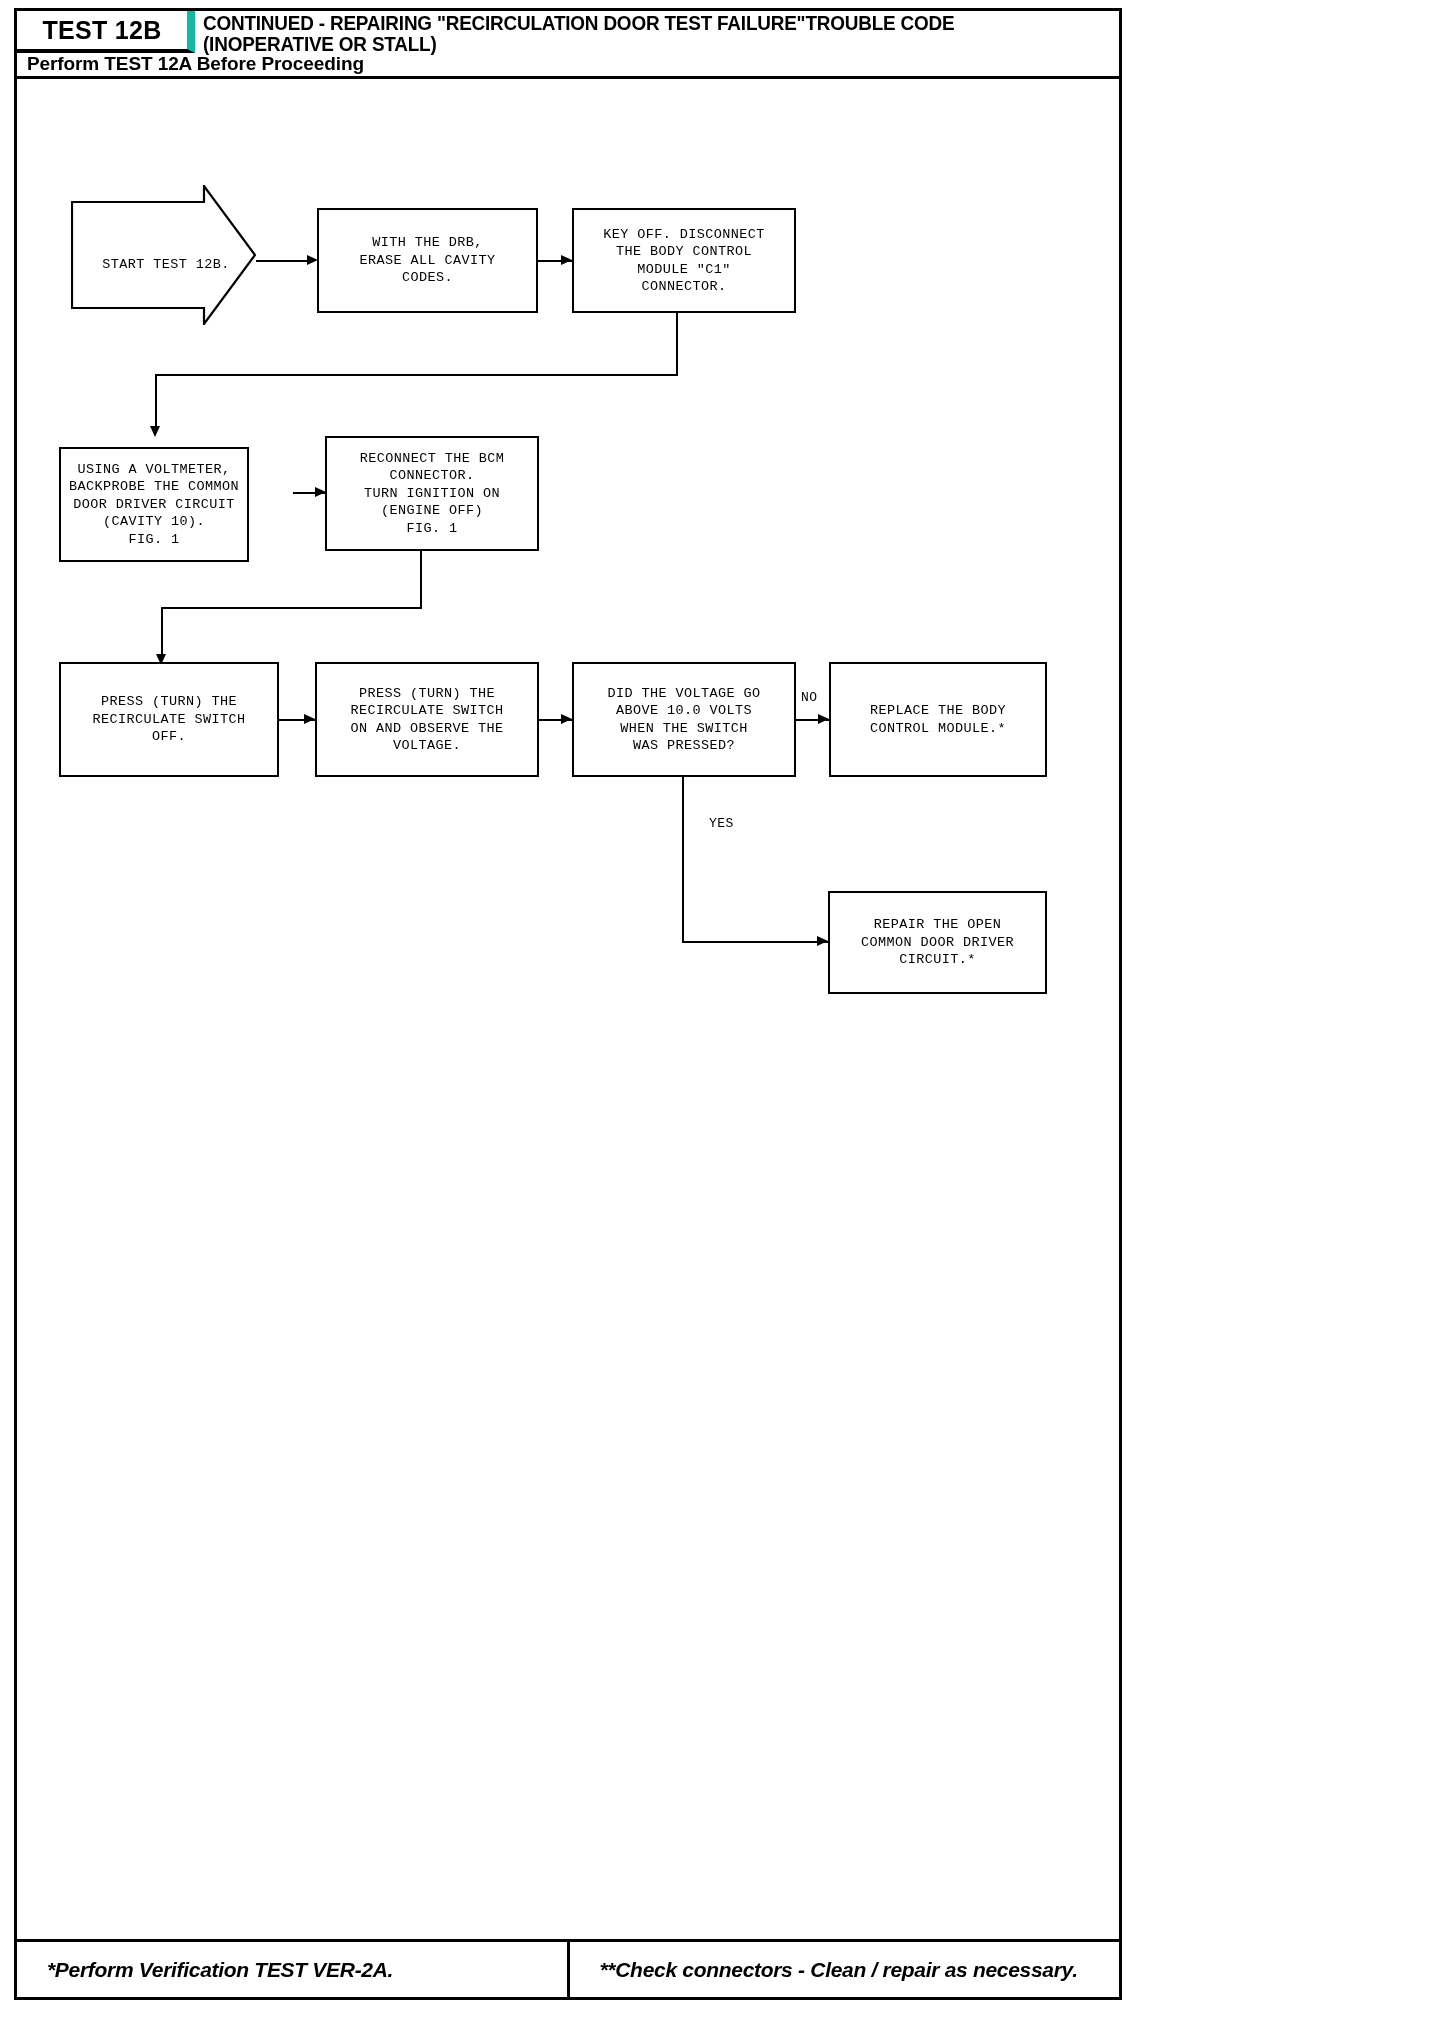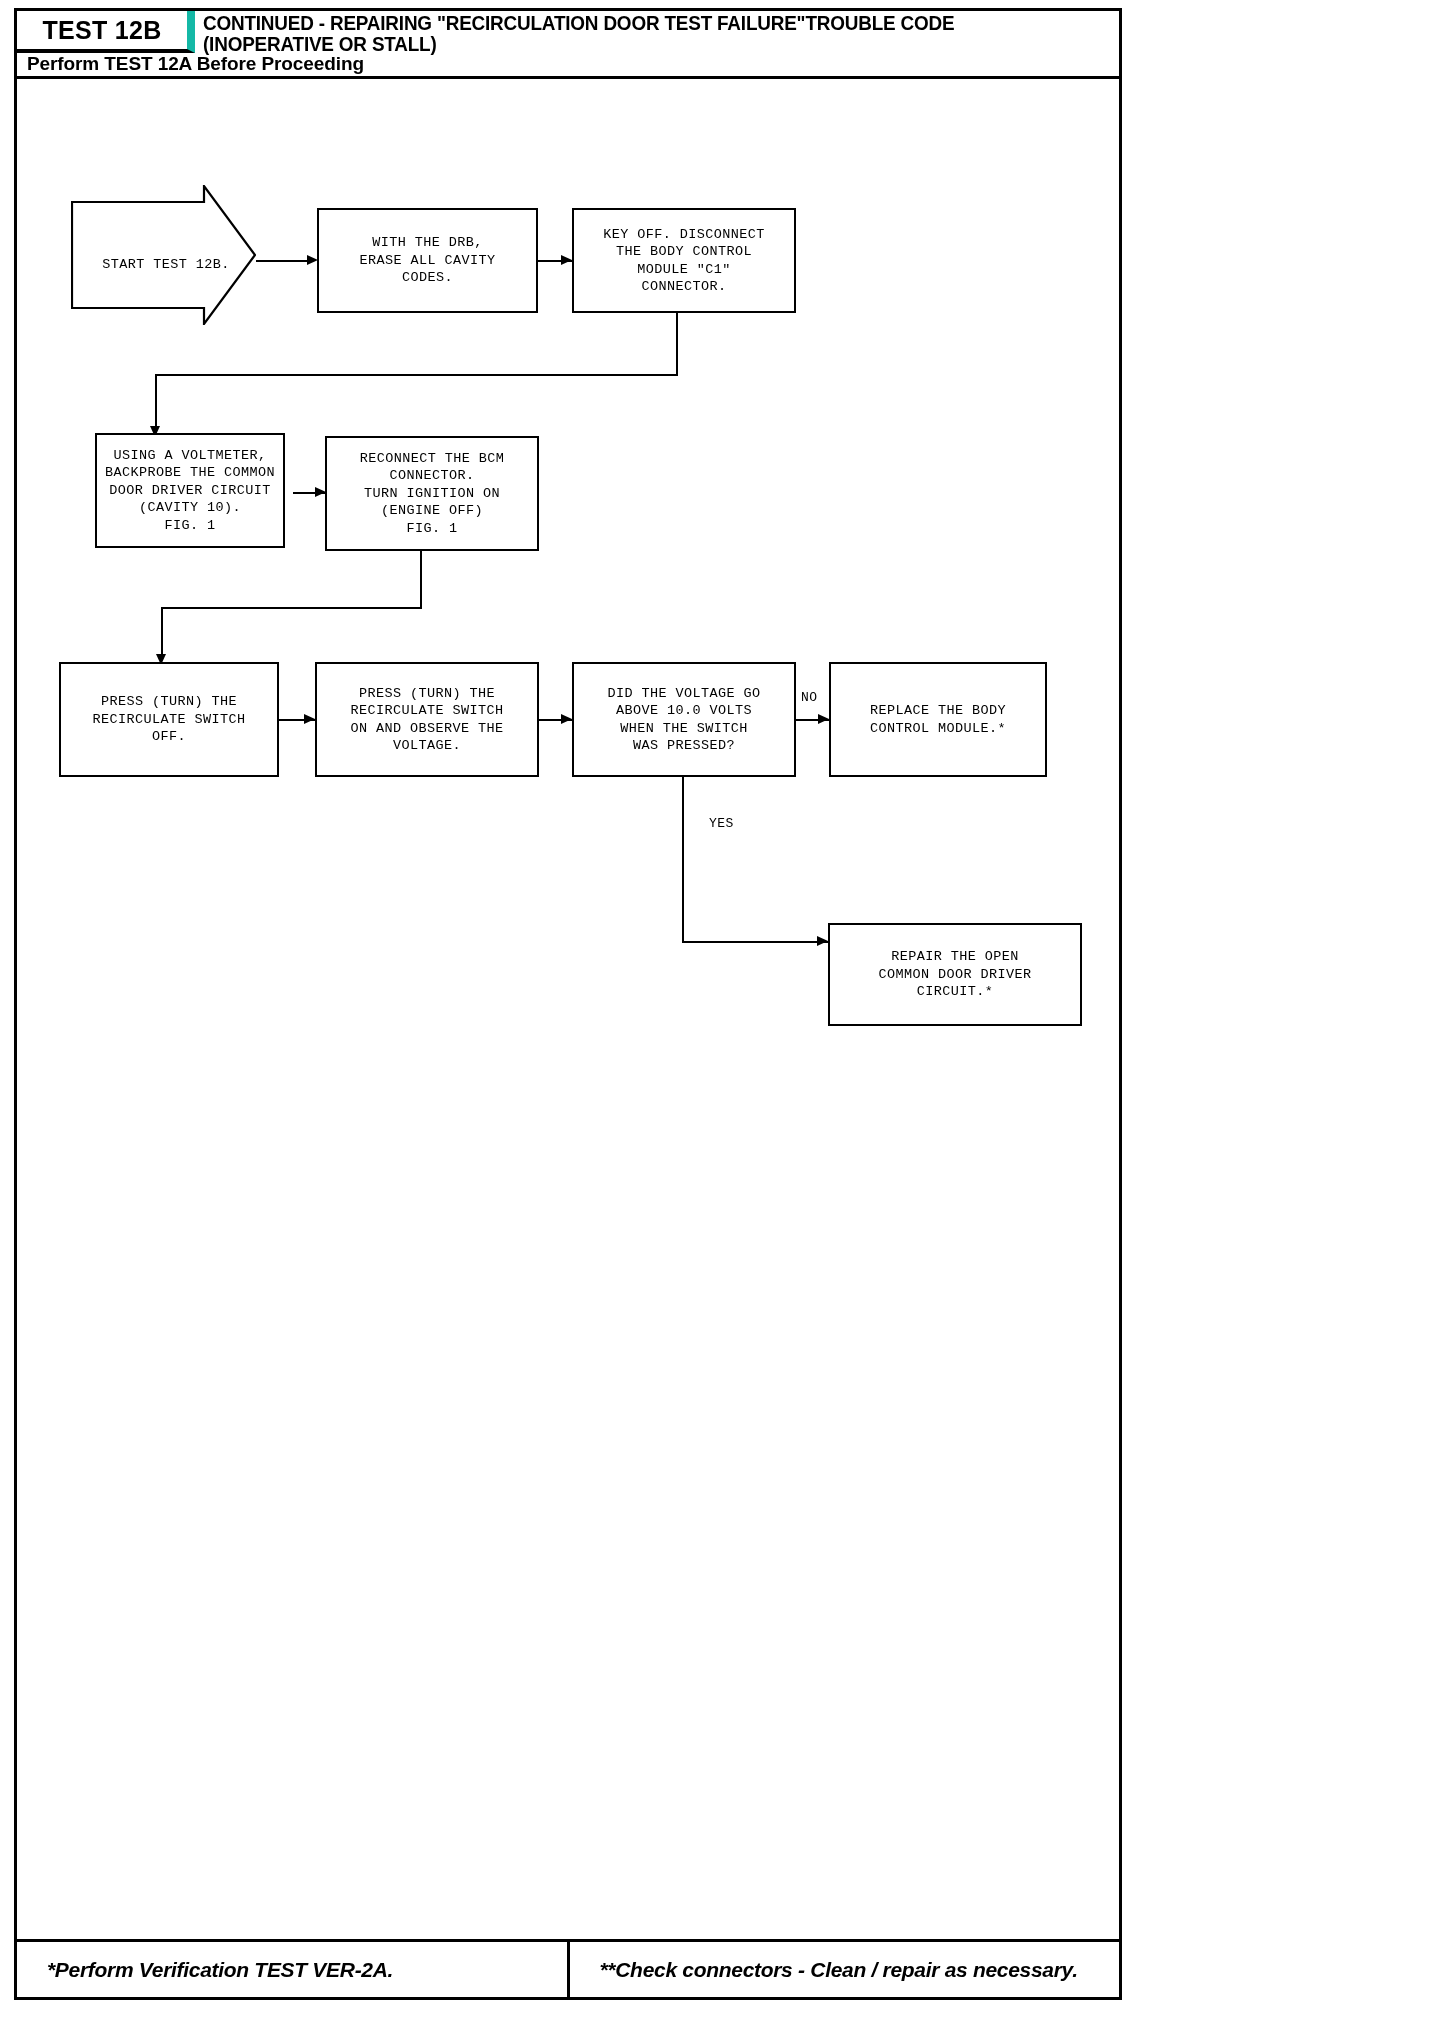--- a/index.html
+++ b/index.html
@@ -85,21 +85,21 @@
 THE BODY CONTROL
 MODULE "C1"
 CONNECTOR.</div>
     </div>
 
     <div class="conn v" style="left:659px;top:234px;height:63px;"></div>
     <div class="conn h" style="left:138px;top:295px;width:523px;"></div>
     <div class="conn v" style="left:138px;top:295px;height:57px;"></div>
     <div class="arrowhead down" style="left:133px;top:347px;"></div>
 
-    <div class="fbox" style="left:42px;top:354px;width:190px;height:115px;margin-left:36px;">
+    <div class="fbox" style="left:42px;top:368px;width:190px;height:115px;">
       <div class="txt">USING A VOLTMETER,
 BACKPROBE THE COMMON
 DOOR DRIVER CIRCUIT
 (CAVITY 10).
 FIG. 1</div>
     </div>
 
     <div class="conn h" style="left:276px;top:413px;width:33px;"></div>
     <div class="arrowhead right" style="left:298px;top:408px;"></div>
 
@@ -149,21 +149,21 @@
     <div class="fbox" style="left:812px;top:583px;width:218px;height:115px;font-family:Liberation Mono, monospace;">
       <div class="txt">REPLACE THE BODY
 CONTROL MODULE.*</div>
     </div>
 
     <div class="conn v" style="left:665px;top:698px;height:166px;"></div>
     <div class="conn h" style="left:665px;top:862px;width:146px;"></div>
     <div class="arrowhead right" style="left:800px;top:857px;"></div>
     <div class="elabel" style="left:676px;top:737px;margin-left:16px;">YES</div>
 
-    <div class="fbox" style="left:811px;top:812px;width:254px;height:103px;margin-top:32px;">
+    <div class="fbox" style="left:811px;top:812px;width:219px;height:103px;">
       <div class="txt">REPAIR THE OPEN
 COMMON DOOR DRIVER
 CIRCUIT.*</div>
     </div>
 
   </div>
 
   <div class="ftr">
     <div class="ftr-cell">*Perform Verification TEST VER-2A.</div>
     <div class="ftr-cell right">**Check connectors - Clean / repair as necessary.</div>

